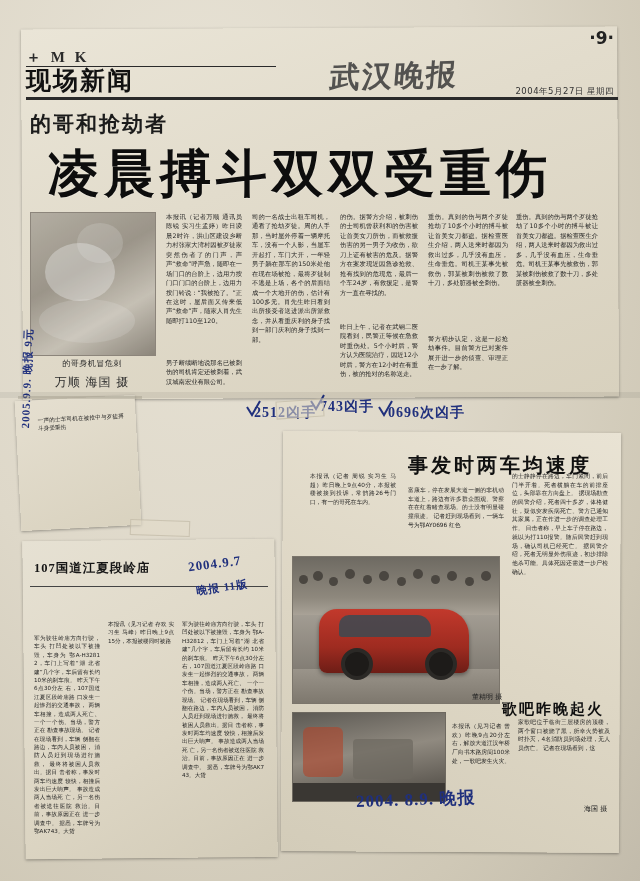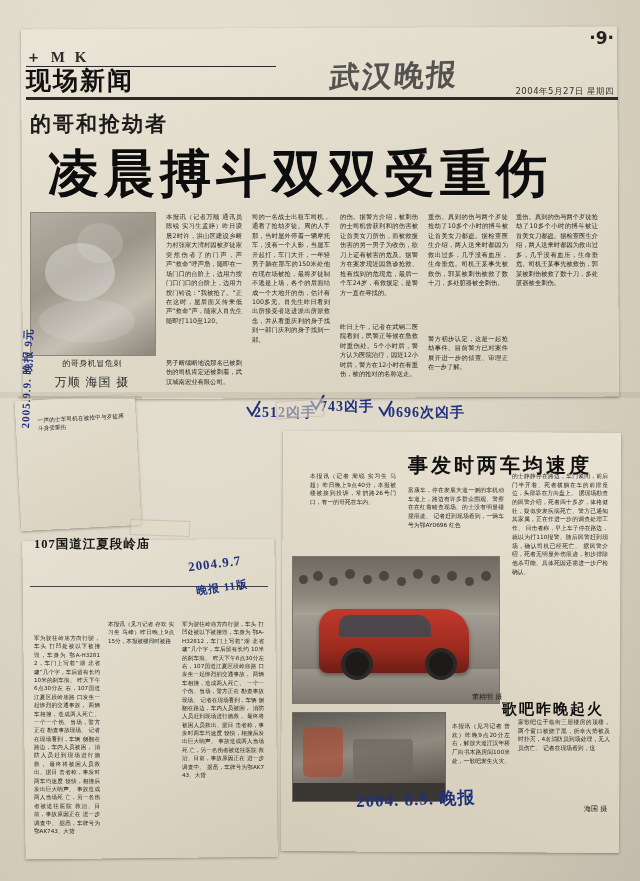--- a/index.html
+++ b/index.html
@@ -115,21 +115,21 @@
   .hand{
     position:absolute;
     font-family:"Liberation Serif",serif;
     color:#15307a;
     font-weight:bold;
     letter-spacing:1px;
   }
   .hand.blue{color:#20307d;}
   
   .bl-head{
-    position:absolute;left:34px;top:536px;width:232px;
+    position:absolute;left:34px;top:560px;width:232px;
     font-size:12.5px;font-weight:bold;color:#161616;letter-spacing:1px;
     font-family:"Liberation Serif",serif;
   }
   .bl-title{
     position:absolute;left:34px;top:600px;width:232px;
     font-size:20px;font-weight:bold;color:#0f0f0f;letter-spacing:3px;
   }
   .bl-rule{position:absolute;left:30px;top:586px;width:238px;height:1px;background:#444;}
   
   .r-title{

